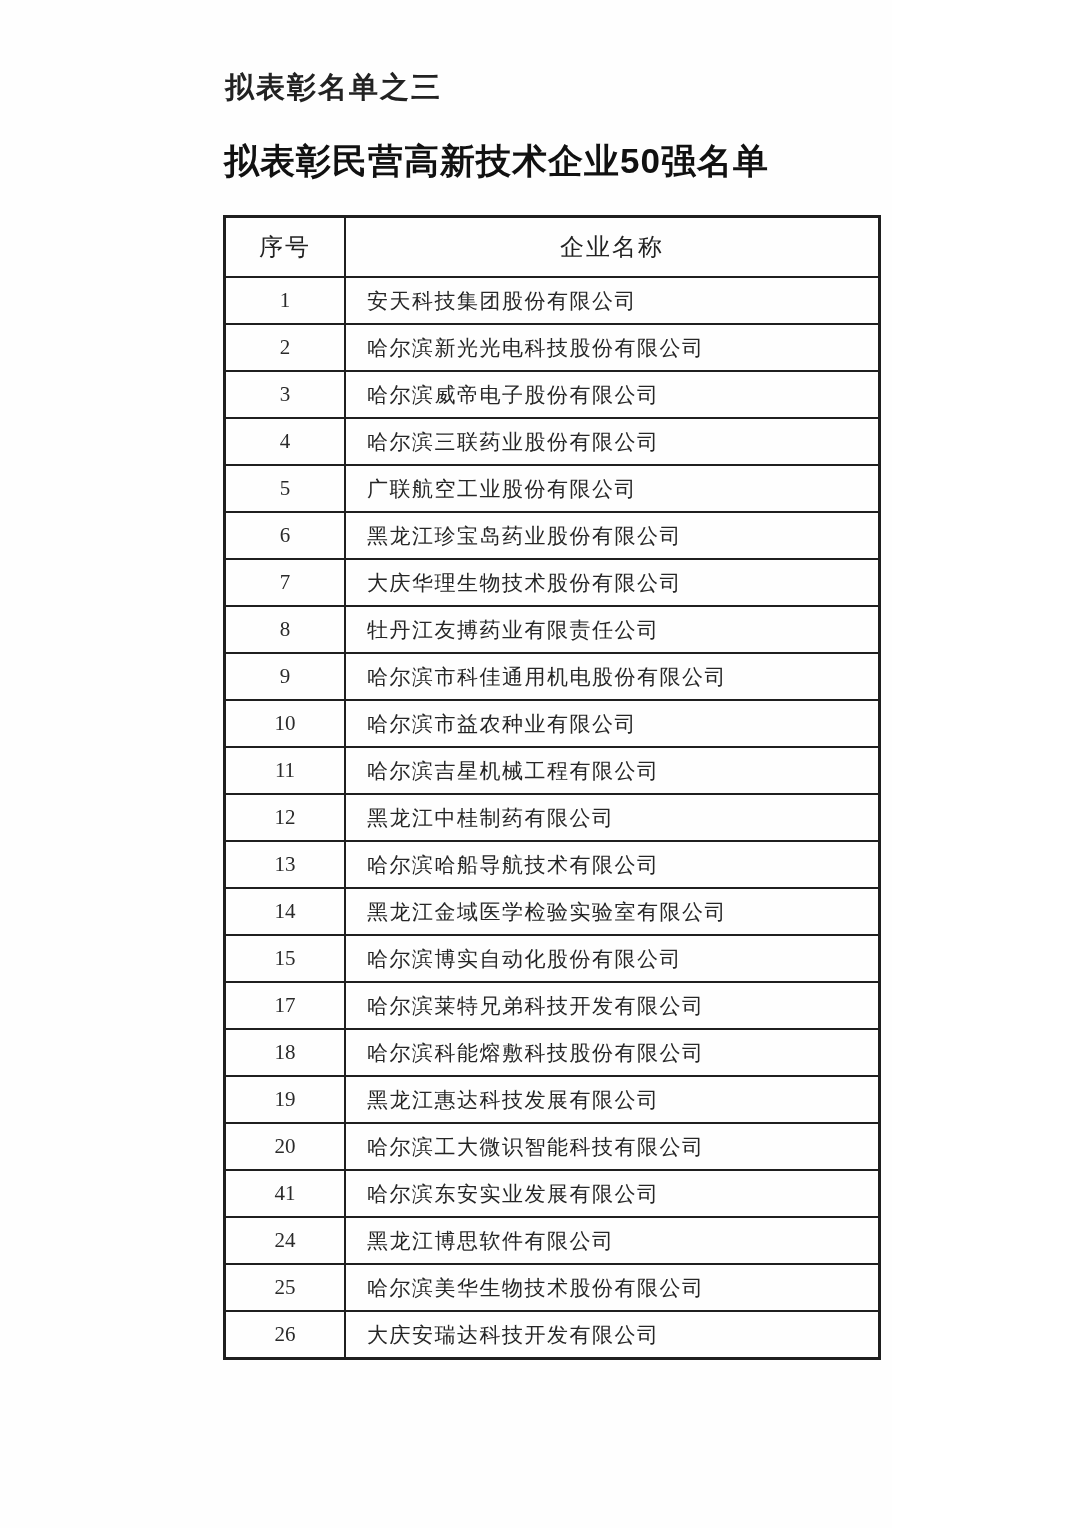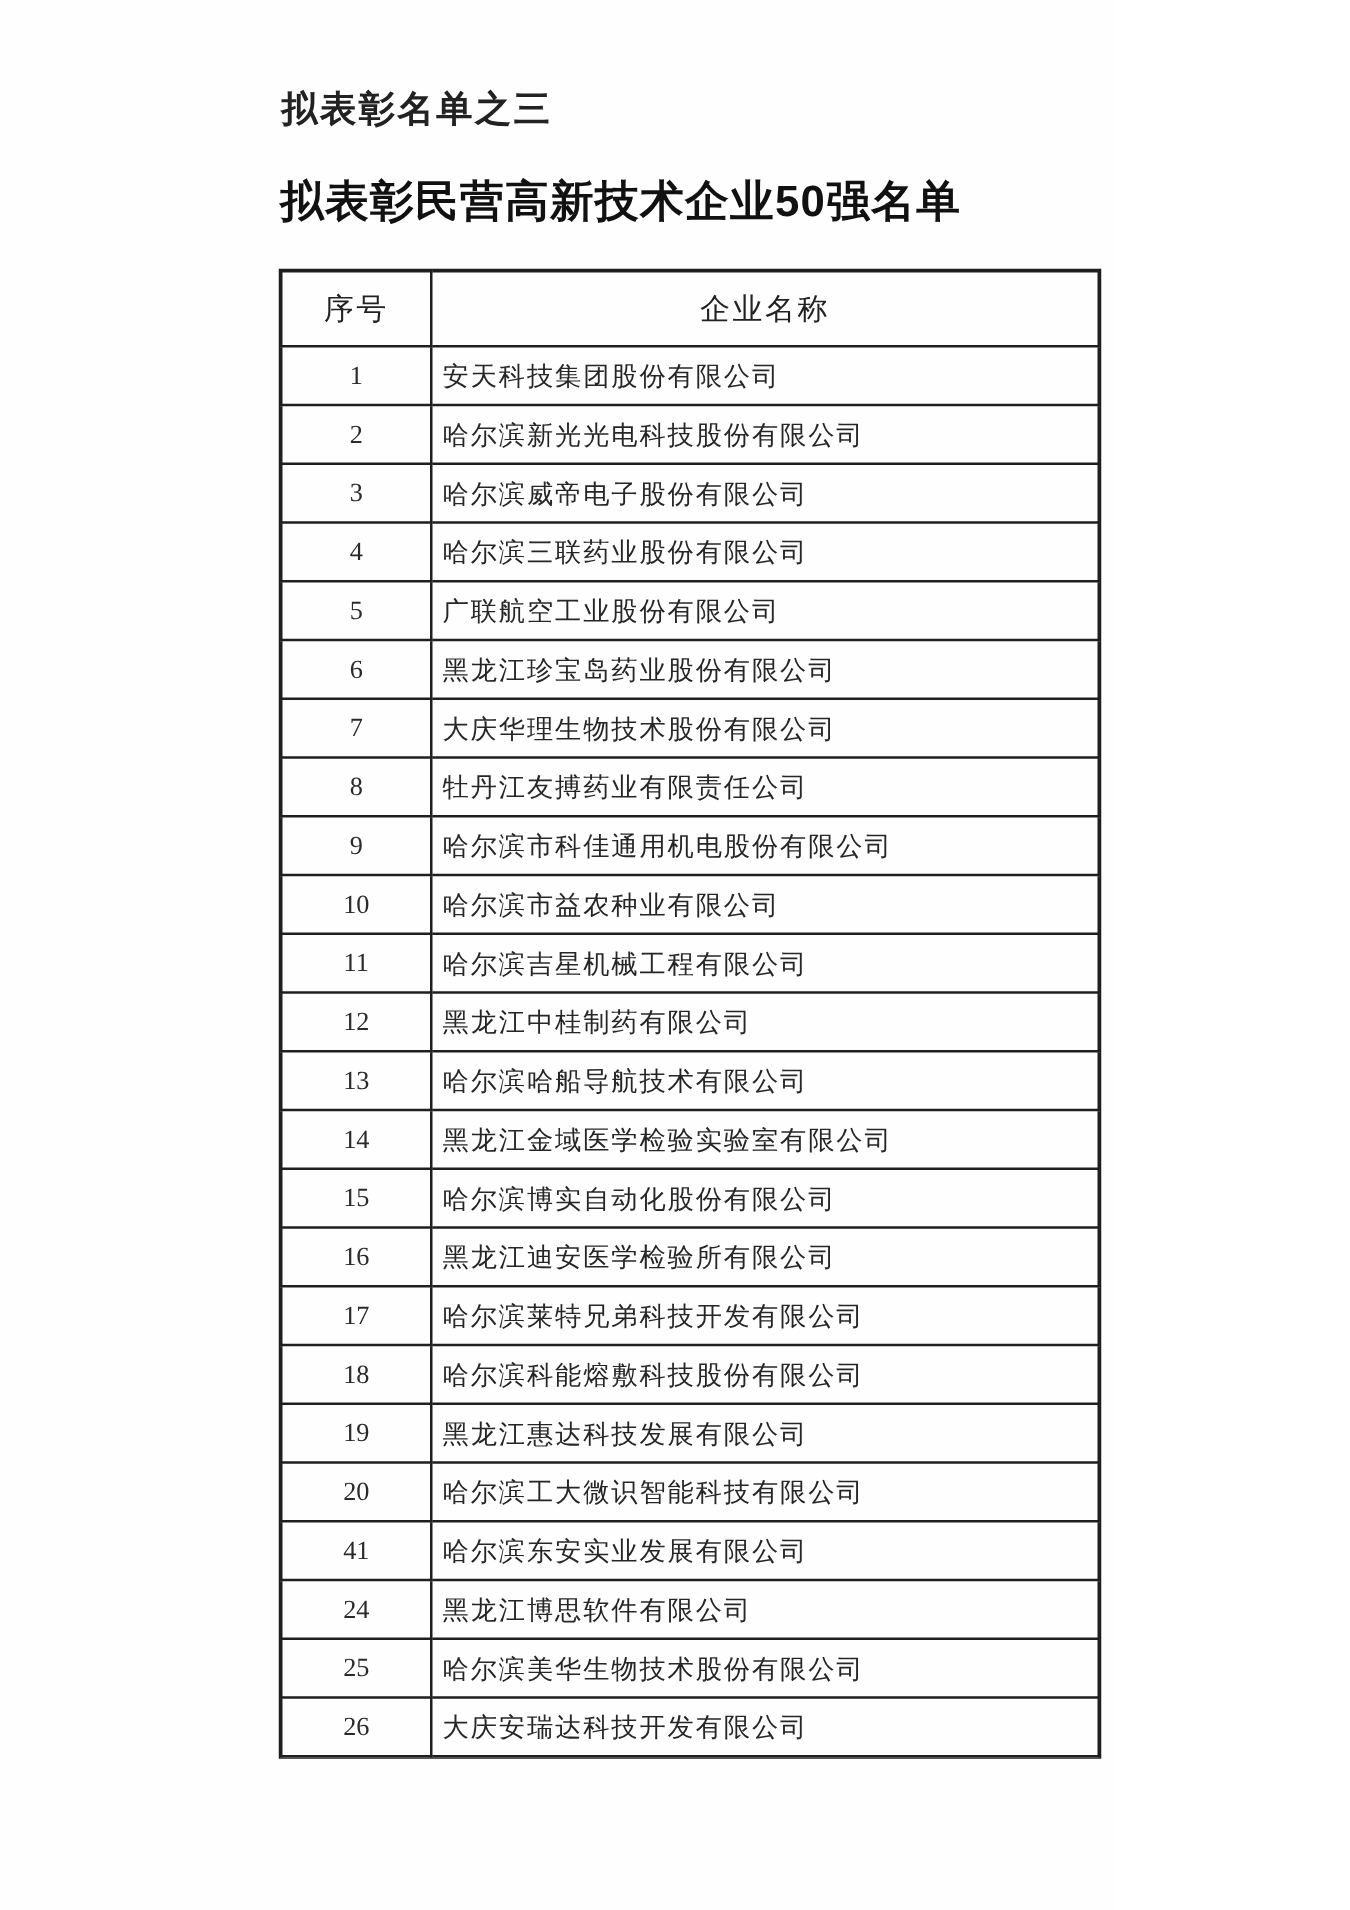--- a/index.html
+++ b/index.html
@@ -67,21 +67,21 @@
     vertical-align: middle;
   }
   .col-no { width: 116px; }
   .doc-table td.cell-no {
     text-align: center;
     font-size: 21px;
     color: #2a2a2a;
     font-family: "Liberation Serif", serif;
   }
   .doc-table td.cell-name {
-    padding-left: 8px;
+    padding-left: 21px;
     font-size: 21px;
     letter-spacing: 1.5px;
     color: #262626;
     white-space: nowrap;
   }
   .doc-table {
     outline: 1px solid #1f1f1f;
   }
 </style>
 </head>
@@ -156,24 +156,20 @@
         </tr>
         <tr>
           <td class="cell-no">14</td>
           <td class="cell-name">黑龙江金域医学检验实验室有限公司</td>
         </tr>
         <tr>
           <td class="cell-no">15</td>
           <td class="cell-name">哈尔滨博实自动化股份有限公司</td>
         </tr>
         <tr>
-          <td class="cell-no">16</td>
-          <td class="cell-name">黑龙江迪安医学检验所有限公司</td>
-        </tr>
-        <tr>
           <td class="cell-no">17</td>
           <td class="cell-name">哈尔滨莱特兄弟科技开发有限公司</td>
         </tr>
         <tr>
           <td class="cell-no">18</td>
           <td class="cell-name">哈尔滨科能熔敷科技股份有限公司</td>
         </tr>
         <tr>
           <td class="cell-no">19</td>
           <td class="cell-name">黑龙江惠达科技发展有限公司</td>

